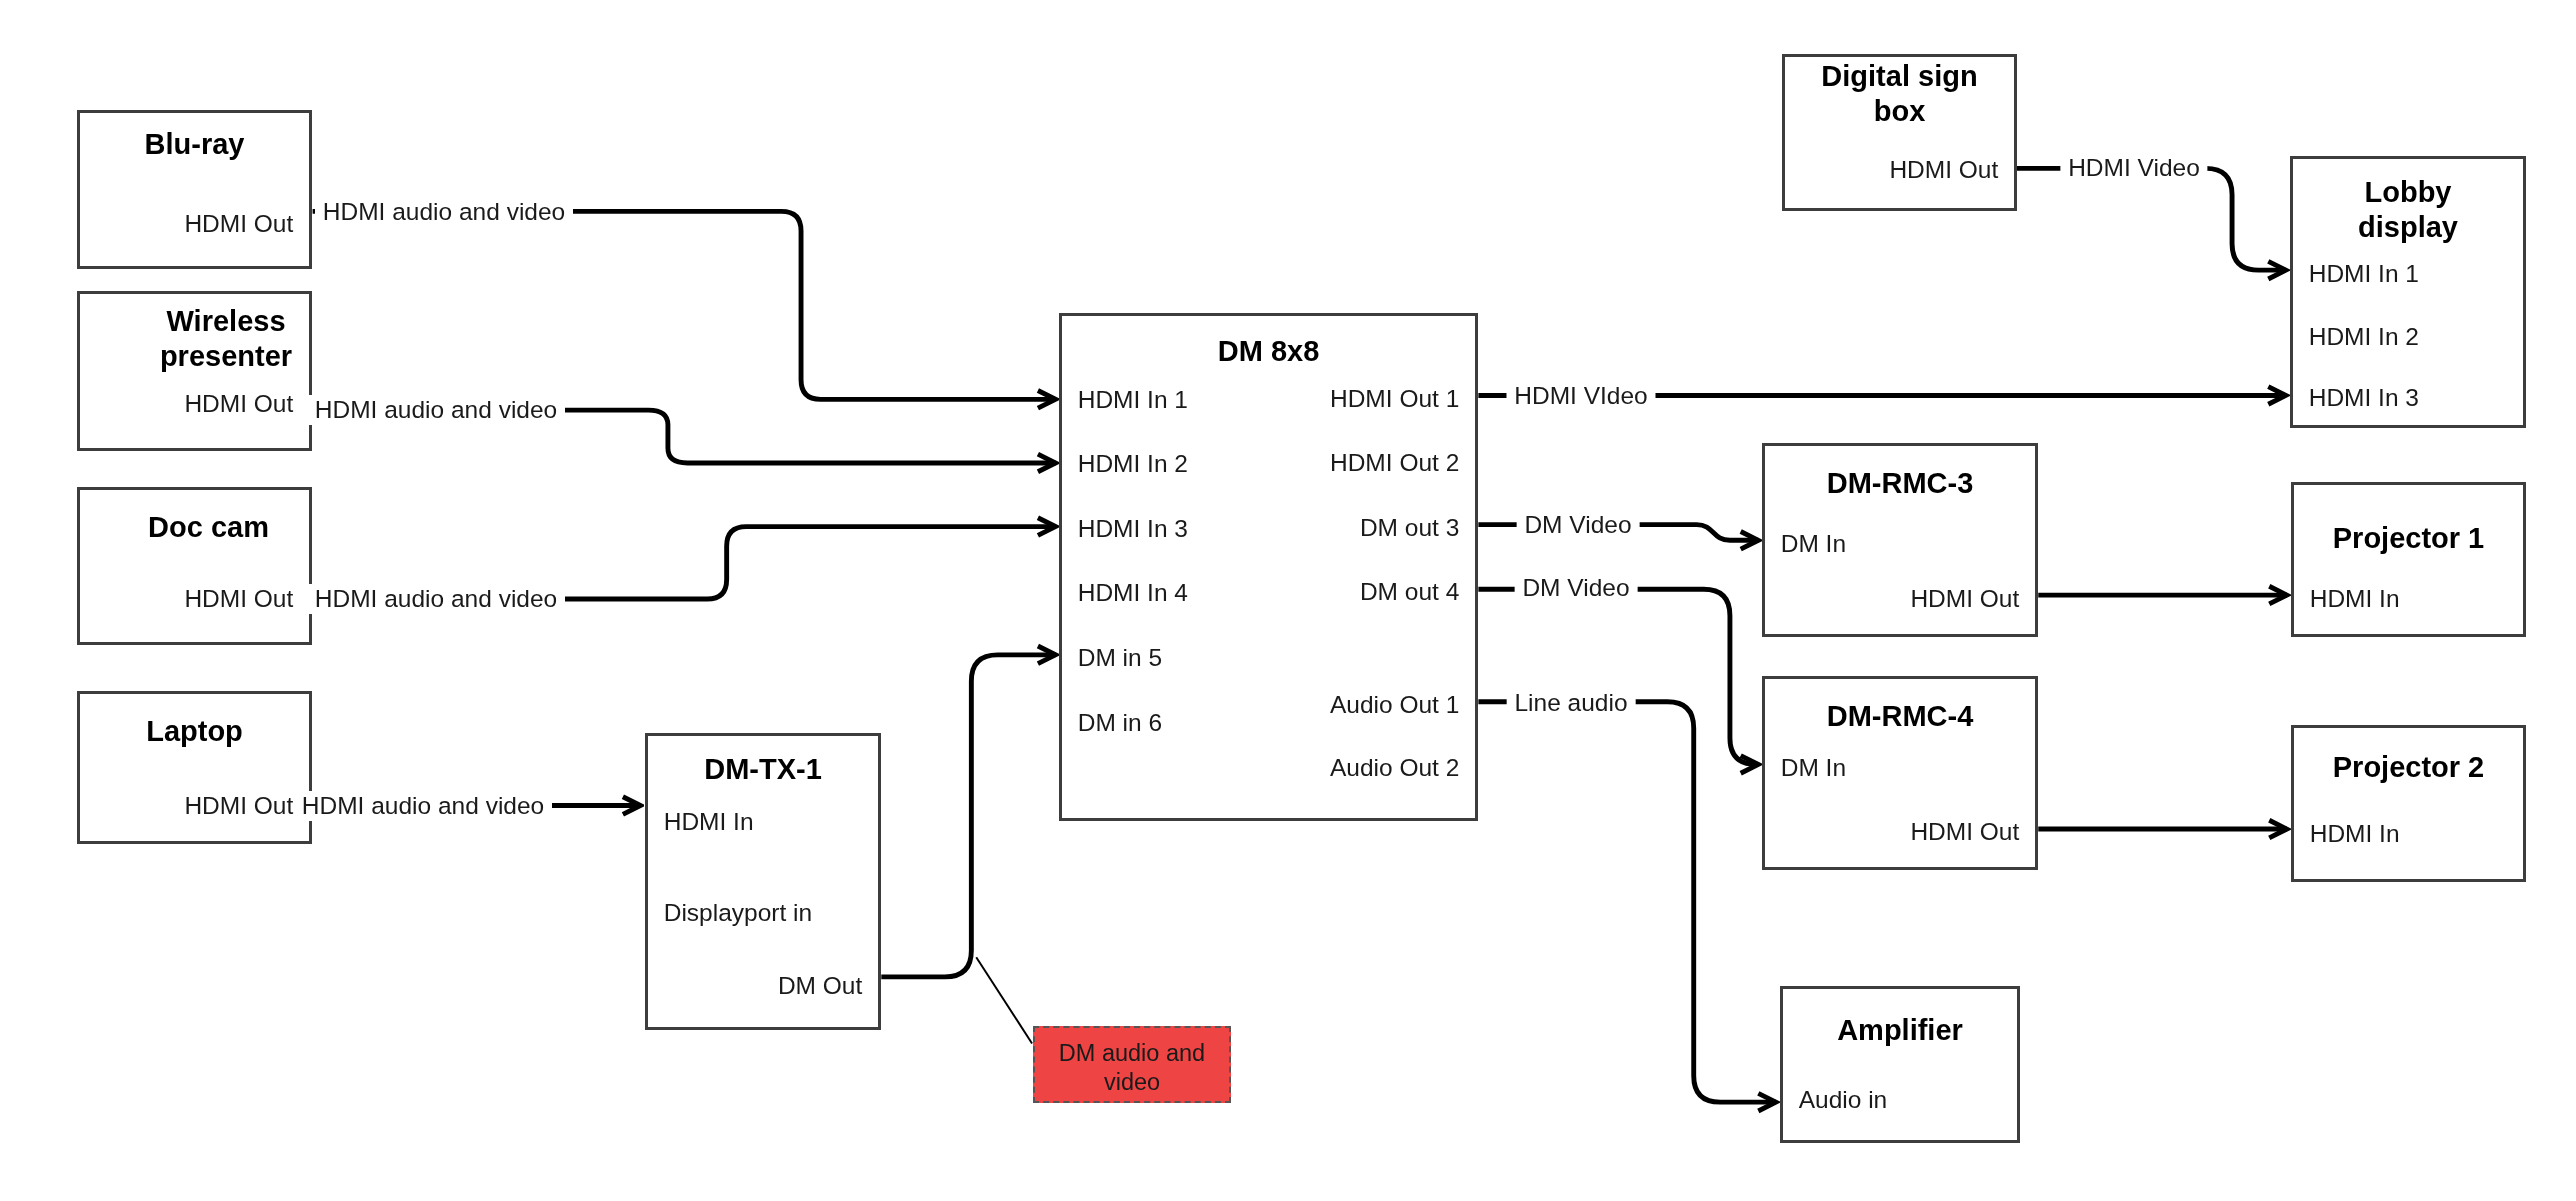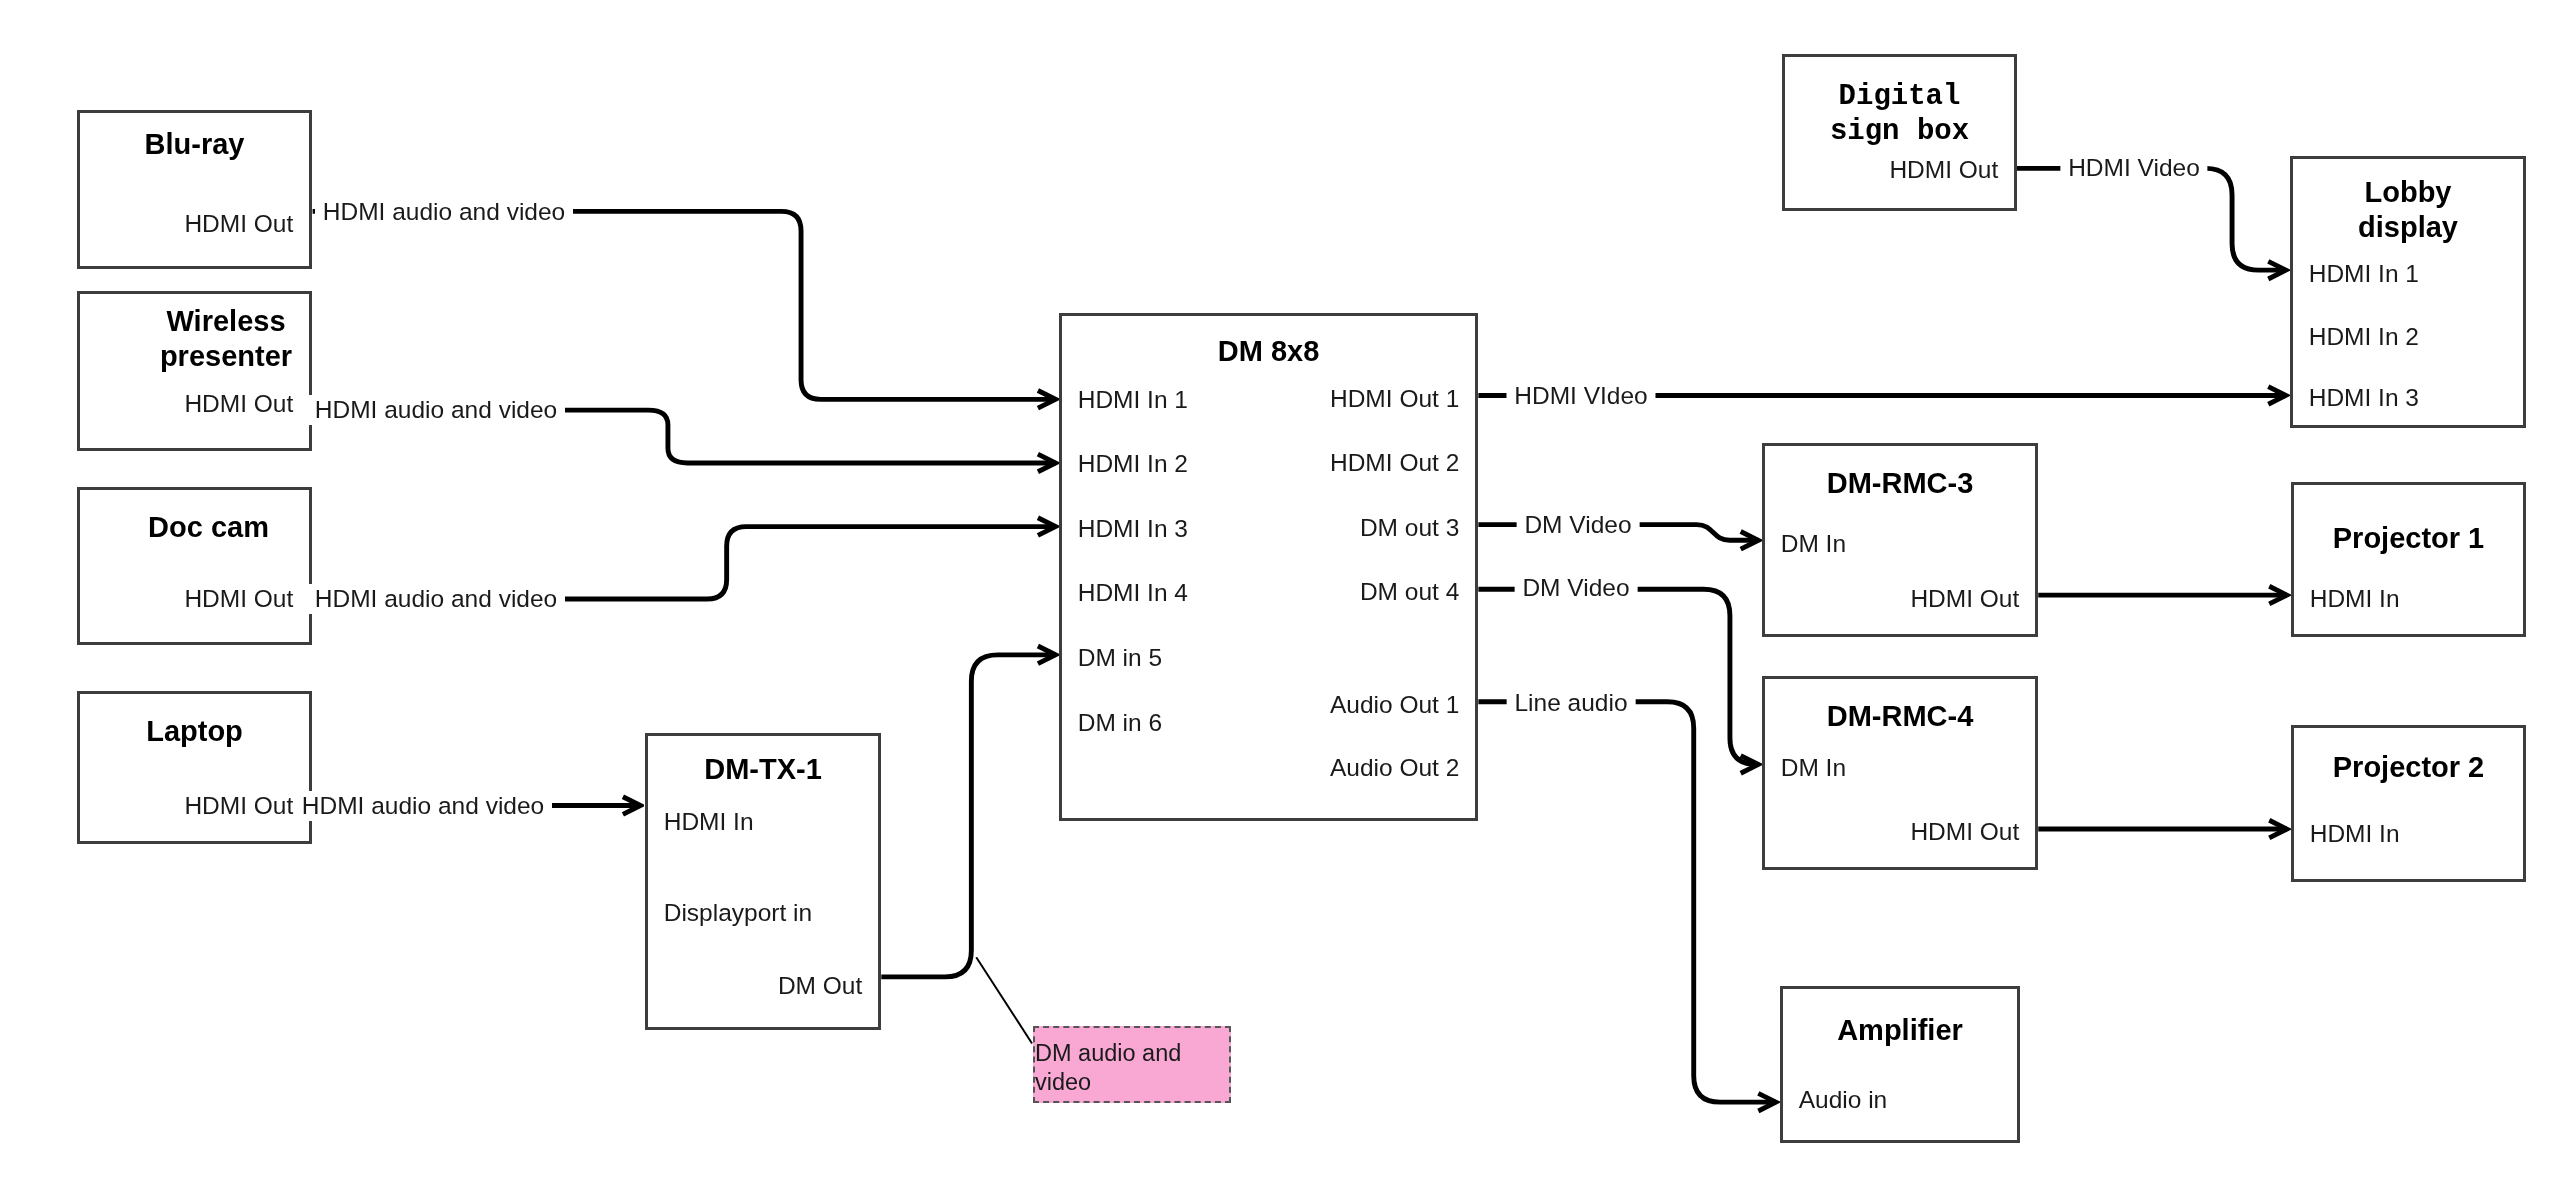--- a/index.html
+++ b/index.html
@@ -22,22 +22,22 @@
   }
   .port.left{left:15.7px;text-align:left;}
   .port.right{right:15.7px;text-align:center;}
   .edge-label{
     position:absolute;transform:translate(-50%,-50%);
     background:#ffffff;padding:1px 7.8px;font-size:24.5px;color:#1a1a1a;
     white-space:nowrap;
   }
   .callout{
     position:absolute;border:2px dashed #555;box-sizing:border-box;
-    font-size:23.5px;line-height:29px;color:#1a1a1a;
-    padding-top:10.8px;background:#f9a8d4;
+    text-align:center;font-size:23.5px;line-height:29px;color:#1a1a1a;
+    padding-top:10.8px;background:#ef4444;
   }
 </style>
 </head>
 <body>
 
 <div id="canvas">
 
   <svg id="edges" xmlns="http://www.w3.org/2000/svg" viewBox="0 0 2631 1227" width="2576" height="1201">
     <defs>
       <marker id="arrowhead" viewBox="0 0 26 26" markerWidth="26" markerHeight="26" refX="22" refY="13" orient="auto" markerUnits="userSpaceOnUse">
@@ -96,21 +96,21 @@
     <div class="port left" style="top:390px;">DM in 6</div>
     <div class="port right" style="top:66px;">HDMI Out 1</div>
     <div class="port right" style="top:130px;">HDMI Out 2</div>
     <div class="port right" style="top:195px;">DM out 3</div>
     <div class="port right" style="top:259px;">DM out 4</div>
     <div class="port right" style="top:372px;">Audio Out 1</div>
     <div class="port right" style="top:435px;">Audio Out 2</div>
   </div>
 
   <div class="node" style="left:1782px;top:54px;width:235px;height:157px;">
-    <div class="title" style="margin-top:22px;width:186px;font-family:Liberation Mono, monospace;">Digital sign box</div>
+    <div class="title" style="margin-top:2px;width:186px;">Digital sign box</div>
     <div class="port right" style="top:96px;">HDMI Out</div>
   </div>
 
   <div class="node" style="left:2290px;top:156px;width:236px;height:272px;">
     <div class="title" style="margin-top:15.7px;width:147px;">Lobby display</div>
     <div class="port left" style="top:98px;">HDMI In 1</div>
     <div class="port left" style="top:161px;">HDMI In 2</div>
     <div class="port left" style="top:222px;">HDMI In 3</div>
   </div>
 

